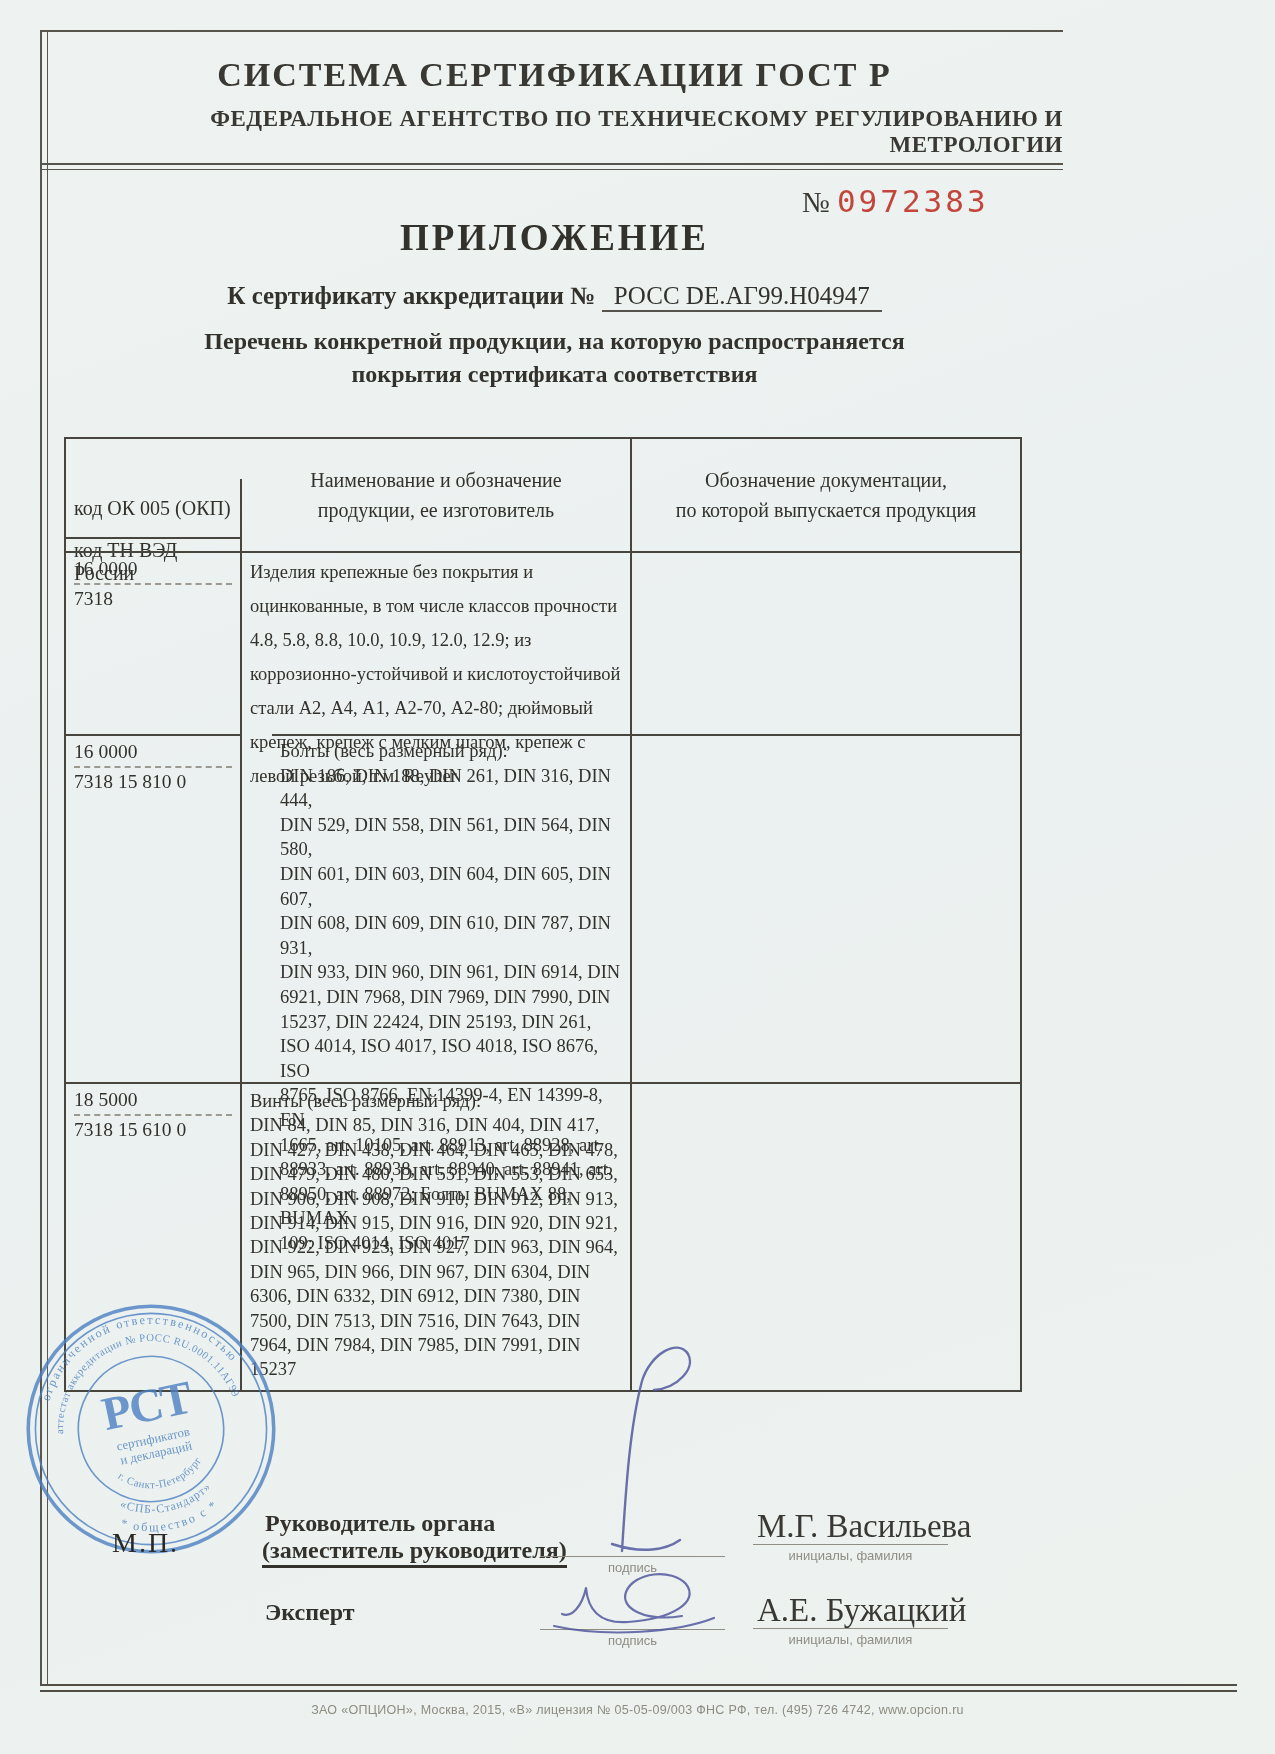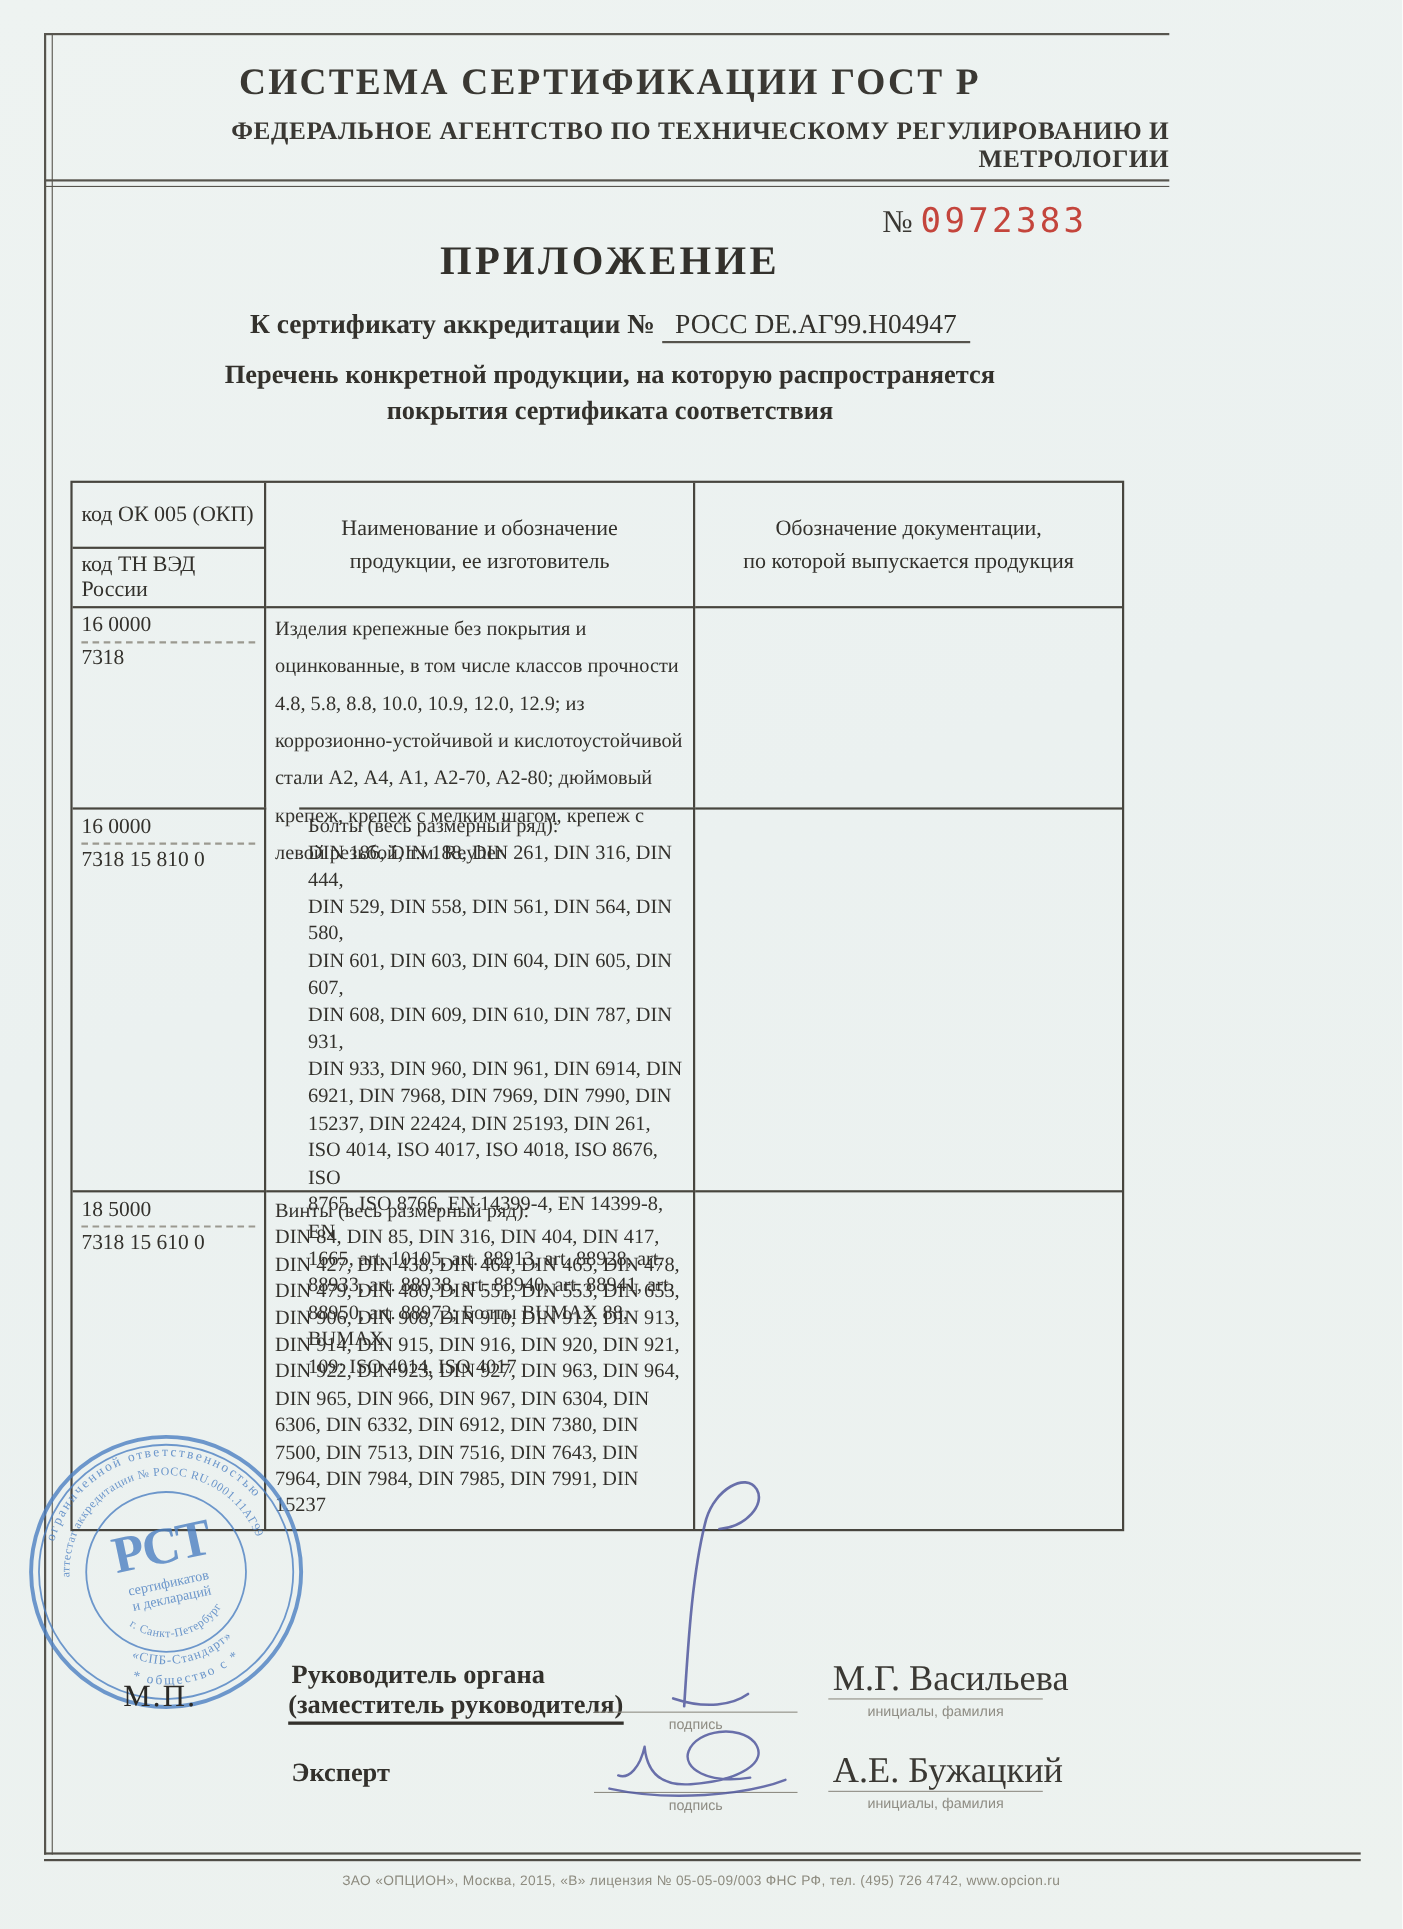--- a/index.html
+++ b/index.html
@@ -32,21 +32,21 @@
   .subtitle { position:absolute; left:46px; width:1017px; text-align:center;
     font-size:24px; font-weight:bold; }
   .sub1 { top:328px; } .sub2 { top:361px; }
   
   .table { position:absolute; left:64px; top:437px; width:958px;
     border:2px solid #47453e; display:grid; box-sizing:border-box;
     grid-template-columns:176px 390px 1fr; grid-template-rows:112px 183px 348px 308px; }
   .cell { border-right:2px solid #47453e; box-sizing:border-box; }
   .cell.last { border-right:none; }
   .cell.bt { border-top:2px solid #47453e; }
-  .hdr-c1 { display:flex; flex-direction:column; font-size:20px; }
+  .hdr-c1 { display:flex; flex-direction:column; font-size:20px;margin-top:40px; }
   .hdr-c1 .seg-top { flex:0 0 60px; display:flex; align-items:center; padding-left:8px;
     border-bottom:2px solid #47453e; box-sizing:border-box; }
   .hdr-c1 .seg-bot { flex:1; display:flex; align-items:center; padding-left:8px; }
   .hdr-cx { display:flex; align-items:center; justify-content:center; text-align:center;
     font-size:20px; line-height:30px; white-space:pre-line; }
   .code-cell { padding:5px 8px 0 8px; font-size:19.5px; }
   .code-okp { border-bottom:2px dashed #9b9990; padding-bottom:3px; }
   .code-tnved { padding-top:3px; }
   .name-cell { padding:3px 8px; font-size:18.5px; white-space:pre-line; }
   .lh-r1 { line-height:34px; padding-top:2px; }

